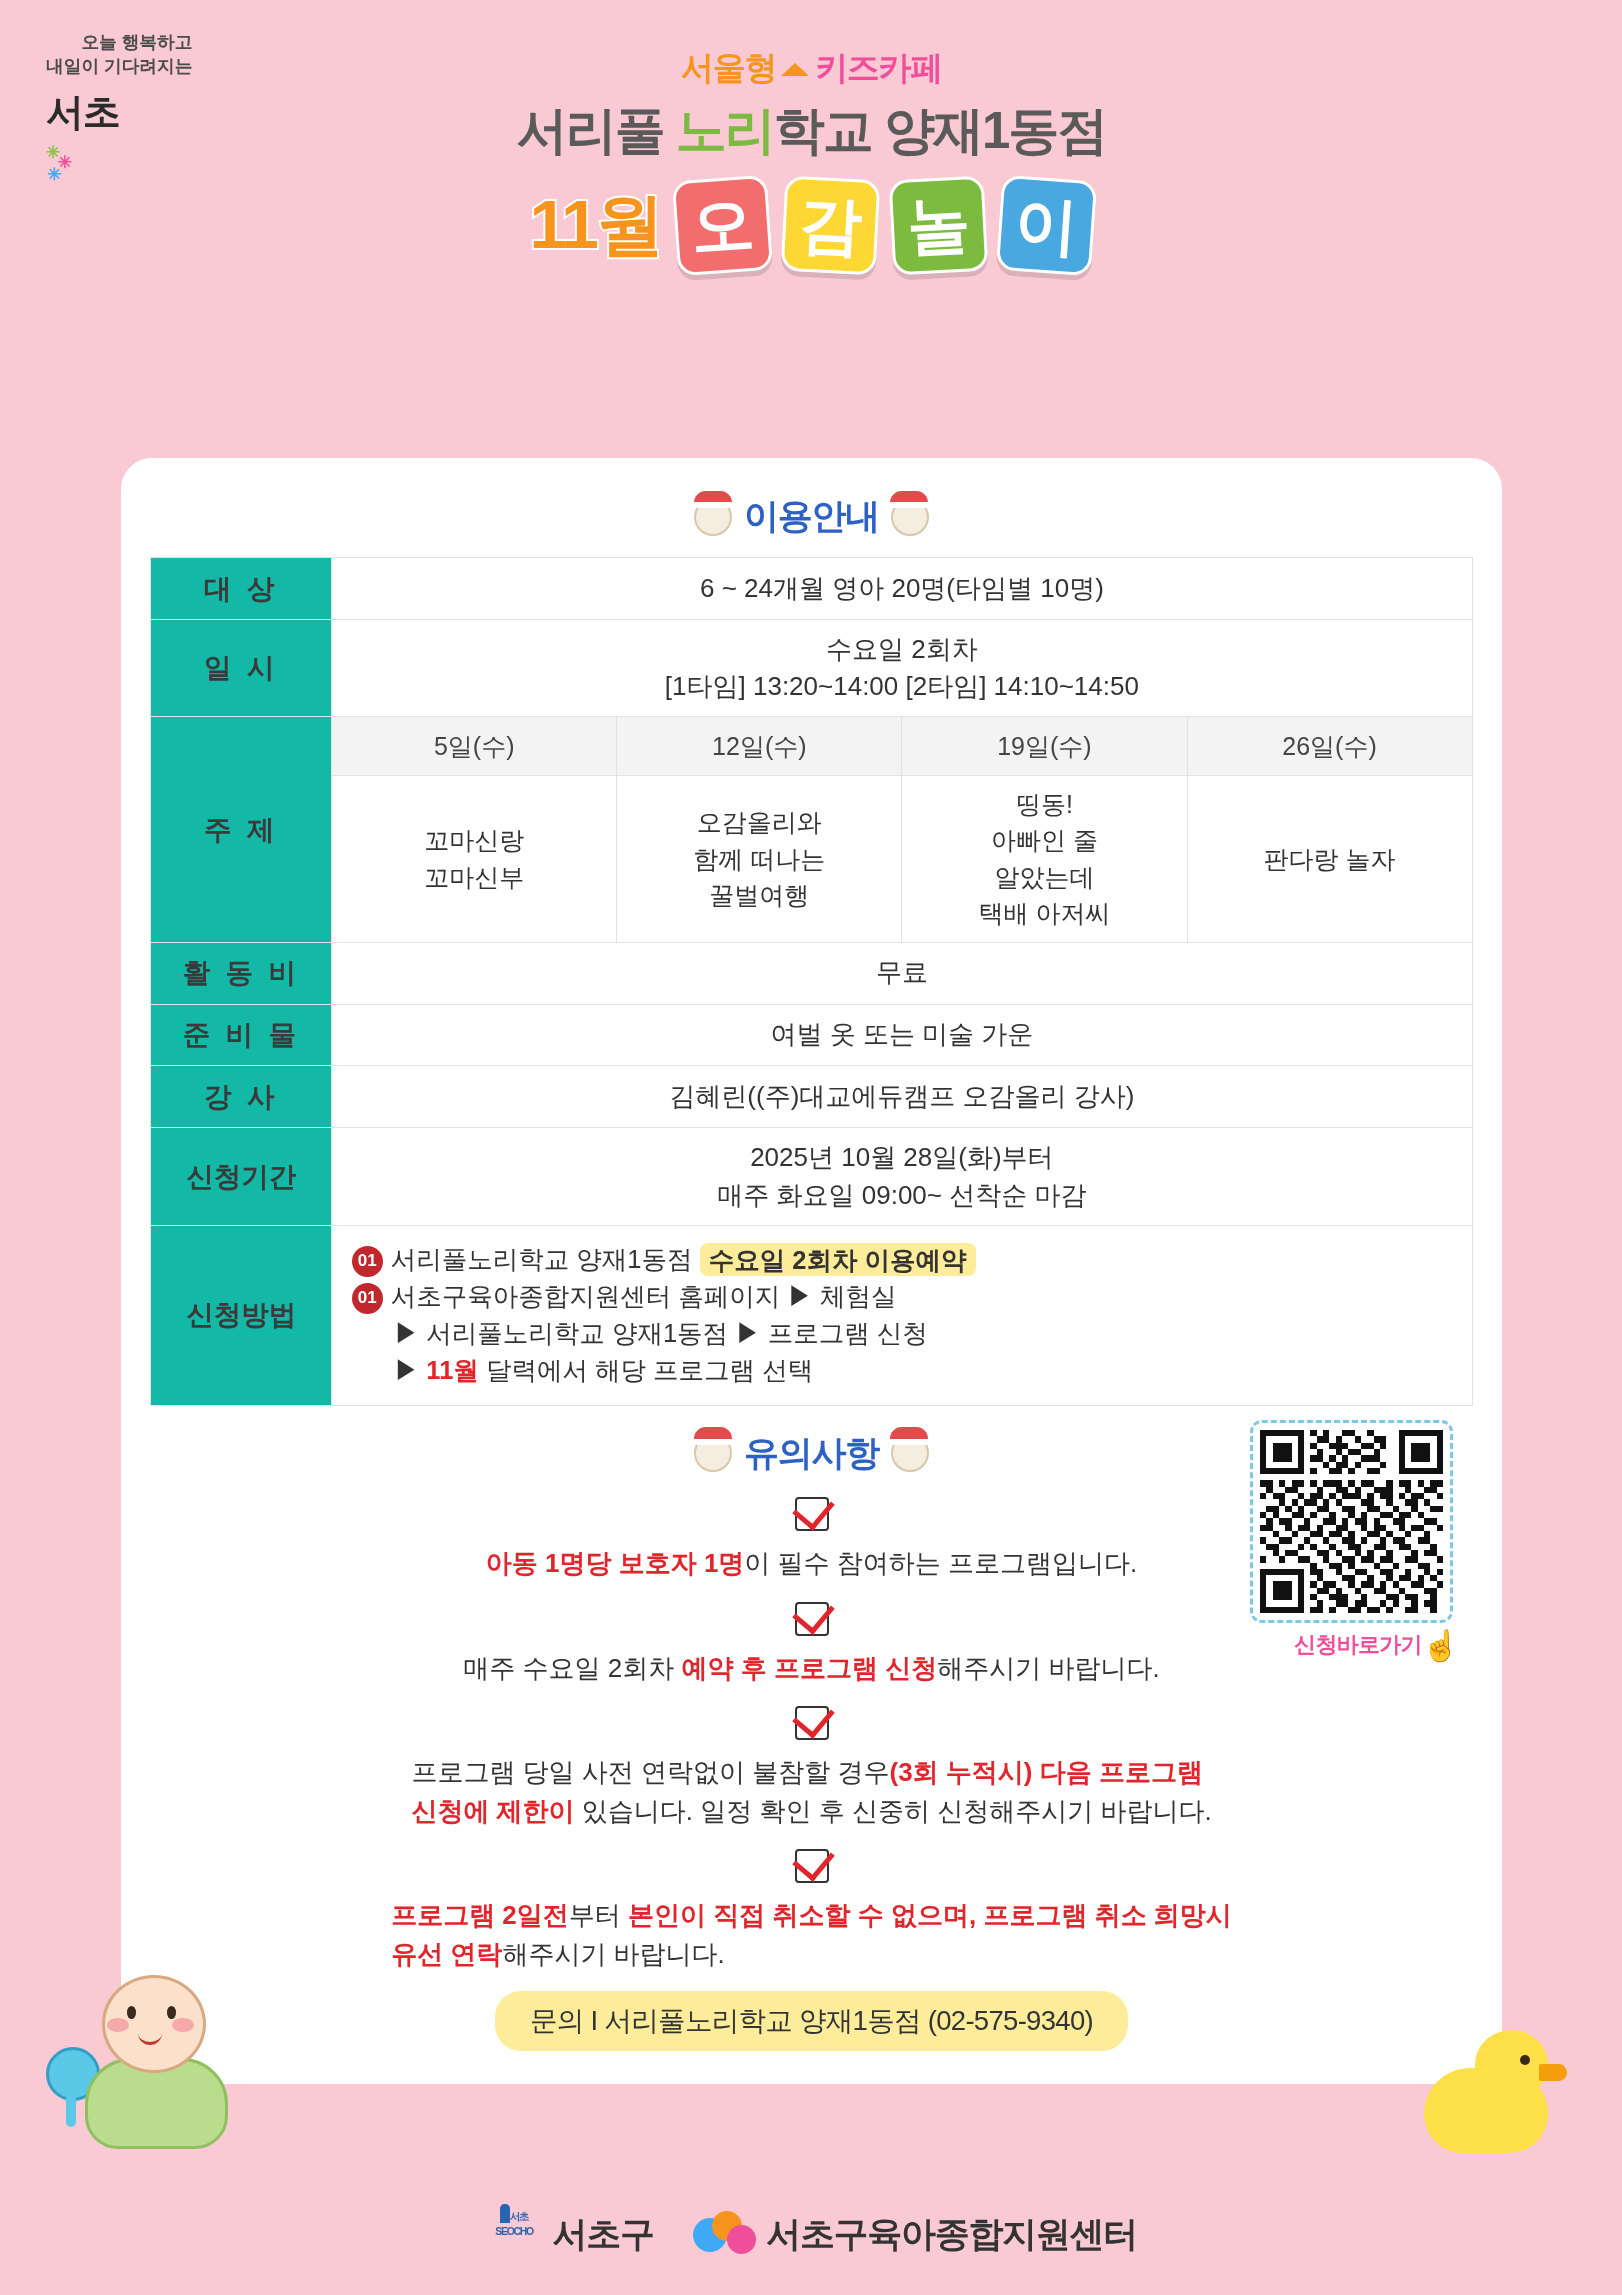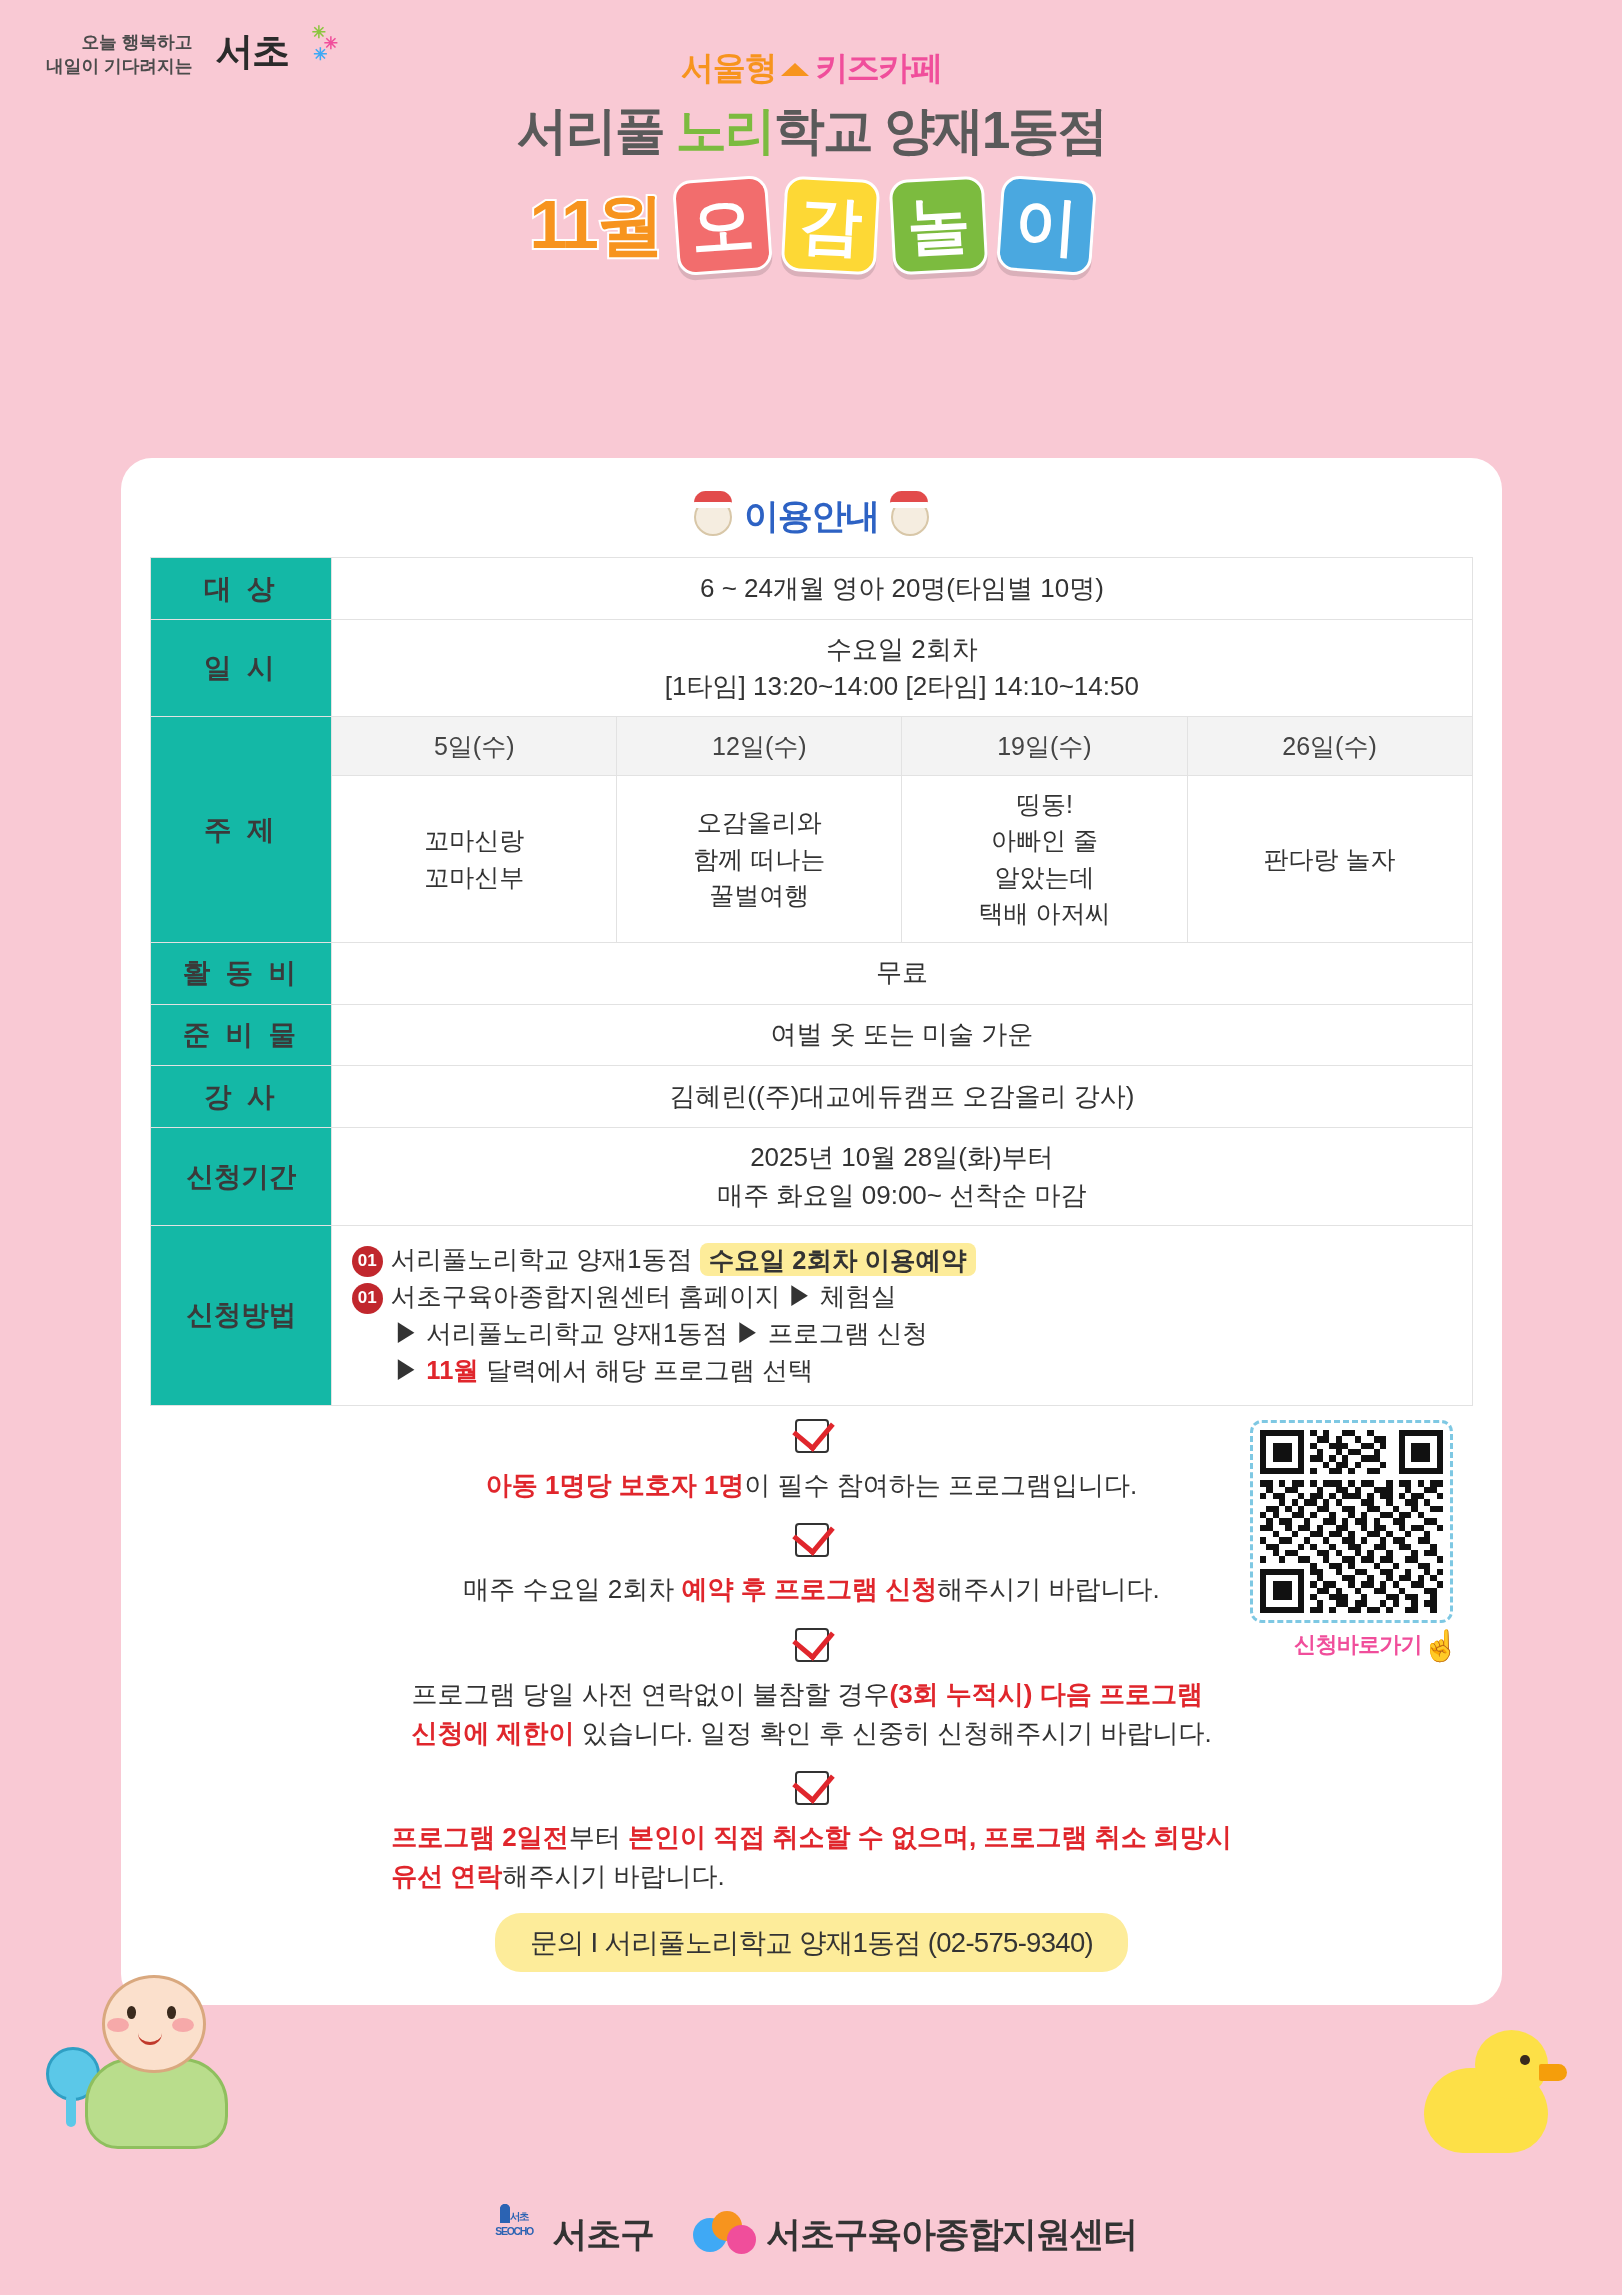--- a/index.html
+++ b/index.html
@@ -15,21 +15,22 @@
     position: relative;
   }
 
   
   .seocho-brand {
     position: absolute;
     top: 26px;
     left: 46px;
     display: flex;
     align-items: flex-start;
-    gap: 23px;
+    gap: 8px;
+    flex-direction: column;
   }
   .seocho-brand .slogan {
     font-size: 17.7px;
     line-height: 1.35;
     color: #4b4b4b;
     text-align: right;
     padding-top: 5.2px;
     font-weight: bold;
   }
   .seocho-brand .seocho-word {
@@ -576,20 +577,25 @@
         </div>
         <div style="padding-left:42px;">▶ 서리풀노리학교 양재1동점 ▶ 프로그램 신청</div>
         <div style="padding-left:42px;">
           <span>▶ </span><span class="red">11월</span><span> 달력에서 해당 프로그램 선택</span>
         </div>
       </td>
     </tr>
   </tbody>
     </table>
 
+  <div class="section-title" style="margin-top:23.6px;">
+    <span class="santa"></span>
+    <span>유의사항</span>
+    <span class="santa"></span>
+  </div>
 
   <div class="notes">
     <div class="note-row">
       <span class="chk"></span>
       <span><span class="red">아동 1명당 보호자 1명</span><span>이 필수 참여하는 프로그램입니다.</span></span>
     </div>
     <div class="note-row">
       <span class="chk"></span>
       <span><span>매주 수요일 2회차 </span><span class="red">예약 후 프로그램 신청</span><span>해주시기 바랍니다.</span></span>
     </div>

